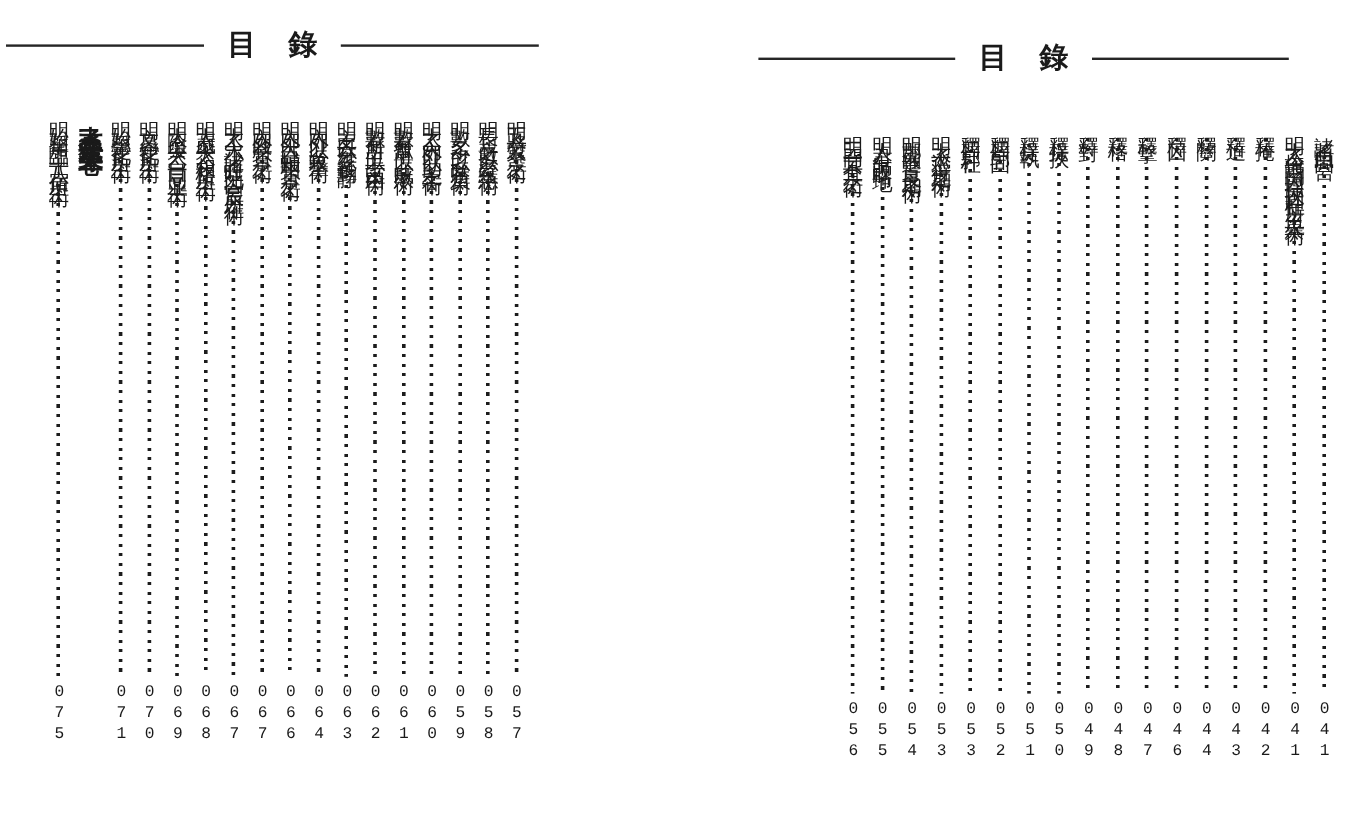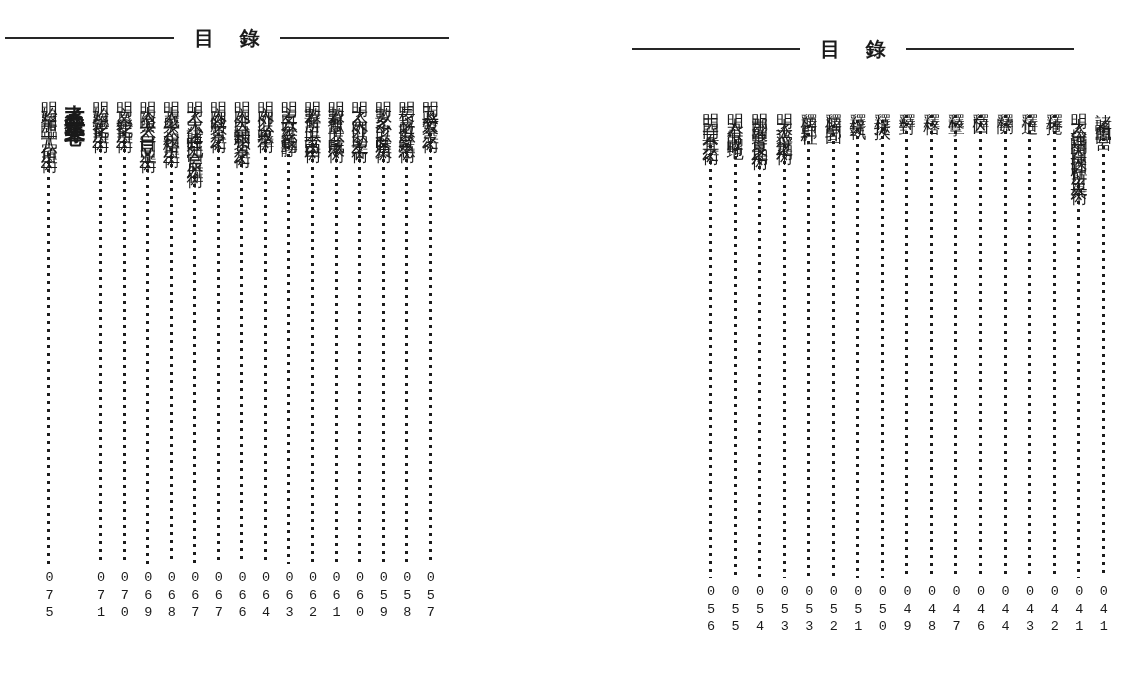--- a/index.html
+++ b/index.html
@@ -13,21 +13,21 @@
   .canvas {
     position:relative; width:1141px; height:681px;
     background:#ffffff; overflow:hidden;
   }
   
   .toc-header {
     position:absolute; display:flex; align-items:center; height:24px;
   }
   .toc-header .rule { flex:1 1 auto; height:2px; background:#262626; }
   .toc-header .label {
-    font-size:20px; font-weight:bold; line-height:1;
+    font-size:24px; font-weight:bold; line-height:1;
     letter-spacing:10px; padding:0 10px 0 20px;
     white-space:nowrap;
   }
   #left-header  { top:26px;  left:5px;   width:444px; }
   #right-header { top:37px;  left:632px; width:442px; }
 
   
   .page-body {
     position:absolute;
     writing-mode:vertical-rl;

